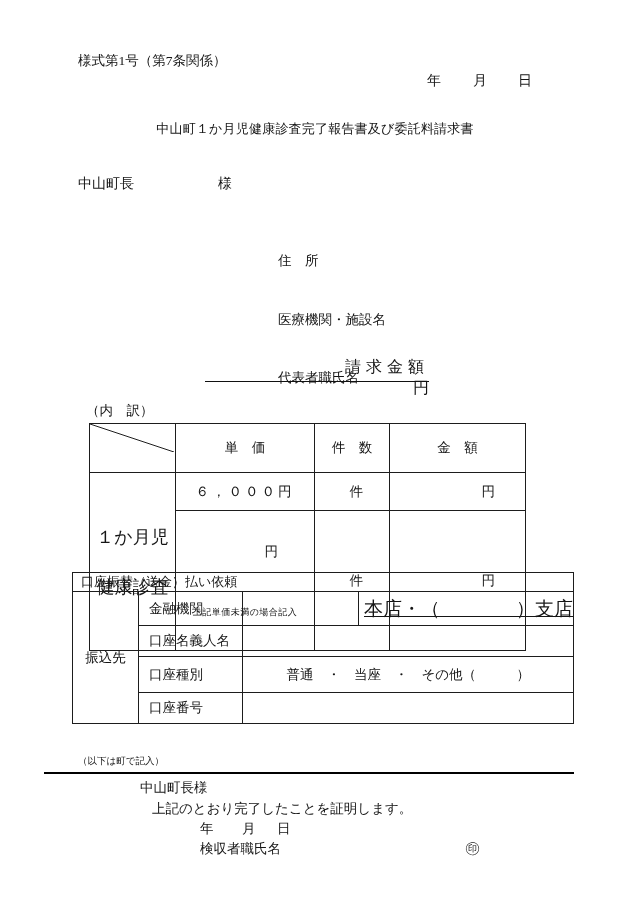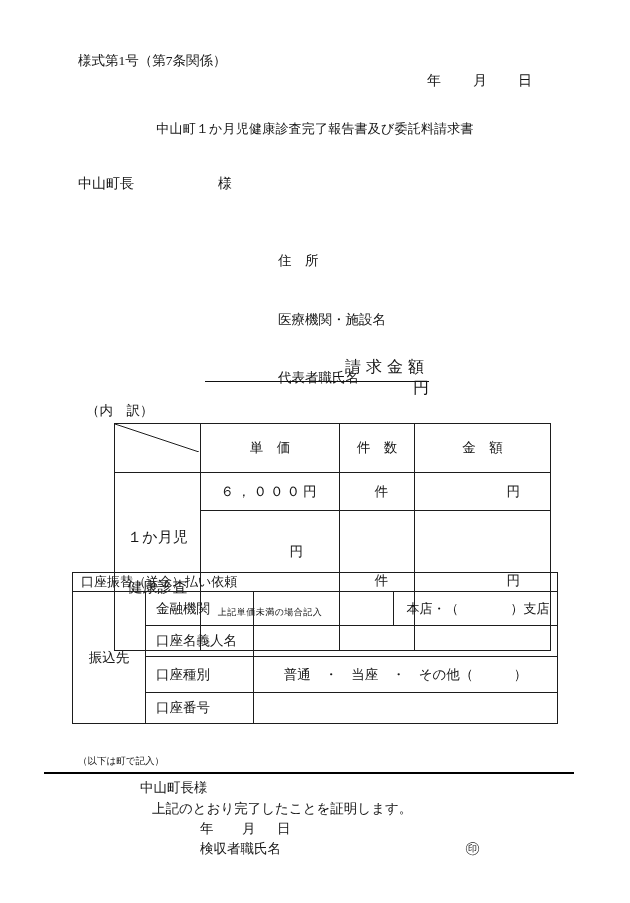--- a/index.html
+++ b/index.html
@@ -18,44 +18,44 @@
   .addr-hon{left:218px;top:175px;font-size:14px;}
   .sender{left:278px;top:212px;font-size:13.5px;line-height:19.5px;}
   .body-par{left:80px;top:290px;width:492px;font-size:14px;line-height:23px;}
   .body-par .l1{text-indent:57px;}
   .claim{left:205px;top:357px;width:224px;height:24px;border-bottom:1.5px solid #111;
          display:flex;justify-content:space-between;align-items:flex-end;font-size:16px;flex-direction:column;}
   .claim .lbl{letter-spacing:5px;}
   .breakdown-label{left:86px;top:402px;font-size:13.5px;}
   table{border-collapse:collapse;table-layout:fixed;}
   td{border:1px solid #1d1d1d;font-size:13.5px;padding:0;vertical-align:middle;}
-  .t1{left:114px;top:423px;}
+  .t1{left:89px;top:423px;}
   .t1 td{text-align:center;}
   .t1 .hcell{height:28px;}
   .t1 .r1{height:38px;}
   .t1 .r2{height:42px;}
   .diag-cell{position:relative;padding:0;}
   .diag-cell svg{position:absolute;left:0;top:0;display:block;}
-  .rowlab{line-height:18px;font-size:15px;}
+  .rowlab{line-height:18px;font-size:18px;}
   .unit-price{letter-spacing:3px;}
   .cell-right{text-align:right !important;}
   .pr-c{padding-right:26px;}
   .pr-a{padding-right:30px;}
   .pr-u{padding-right:36px;}
   .note-small{font-size:9px;letter-spacing:0.5px;text-align:center;line-height:12px;margin-top:13px;}
   .t2{left:72px;top:572px;}
   .t2 .title-row{height:19px;}
   .t2 .rr1{height:34px;}
   .t2 .rr2{height:31px;}
   .t2 .rr3{height:36px;}
   .t2 .rr4{height:31px;}
   .t2 .lab{padding-left:10px;text-align:left;}
   .t2 .ttl{padding-left:8px;text-align:left;font-size:13px;margin-top:36px;}
   .t2 .grp{text-align:center;}
-  .t2 .branch{padding-left:5px;text-align:center;font-size:13px;}
+  .t2 .branch{padding-left:5px;text-align:right;font-size:19px;text-decoration:underline;}
   .t2 .opts{text-align:center;}
   .footer-note{left:78px;top:755px;font-size:9.5px;}
   .rule{left:44px;top:772px;width:546px;height:2px;background:#000;}
   .f-addr{left:140px;top:779px;font-size:13.5px;}
   .f-stmt{left:152px;top:800px;font-size:13.5px;}
   .fd-y{left:200px;top:820px;font-size:13.5px;}
   .fd-m{left:242px;top:820px;font-size:13.5px;}
   .fd-d{left:277px;top:820px;font-size:13.5px;}
   .f-insp{left:200px;top:840px;font-size:13.5px;}
   .f-seal{left:465px;top:839px;font-size:15px;}

